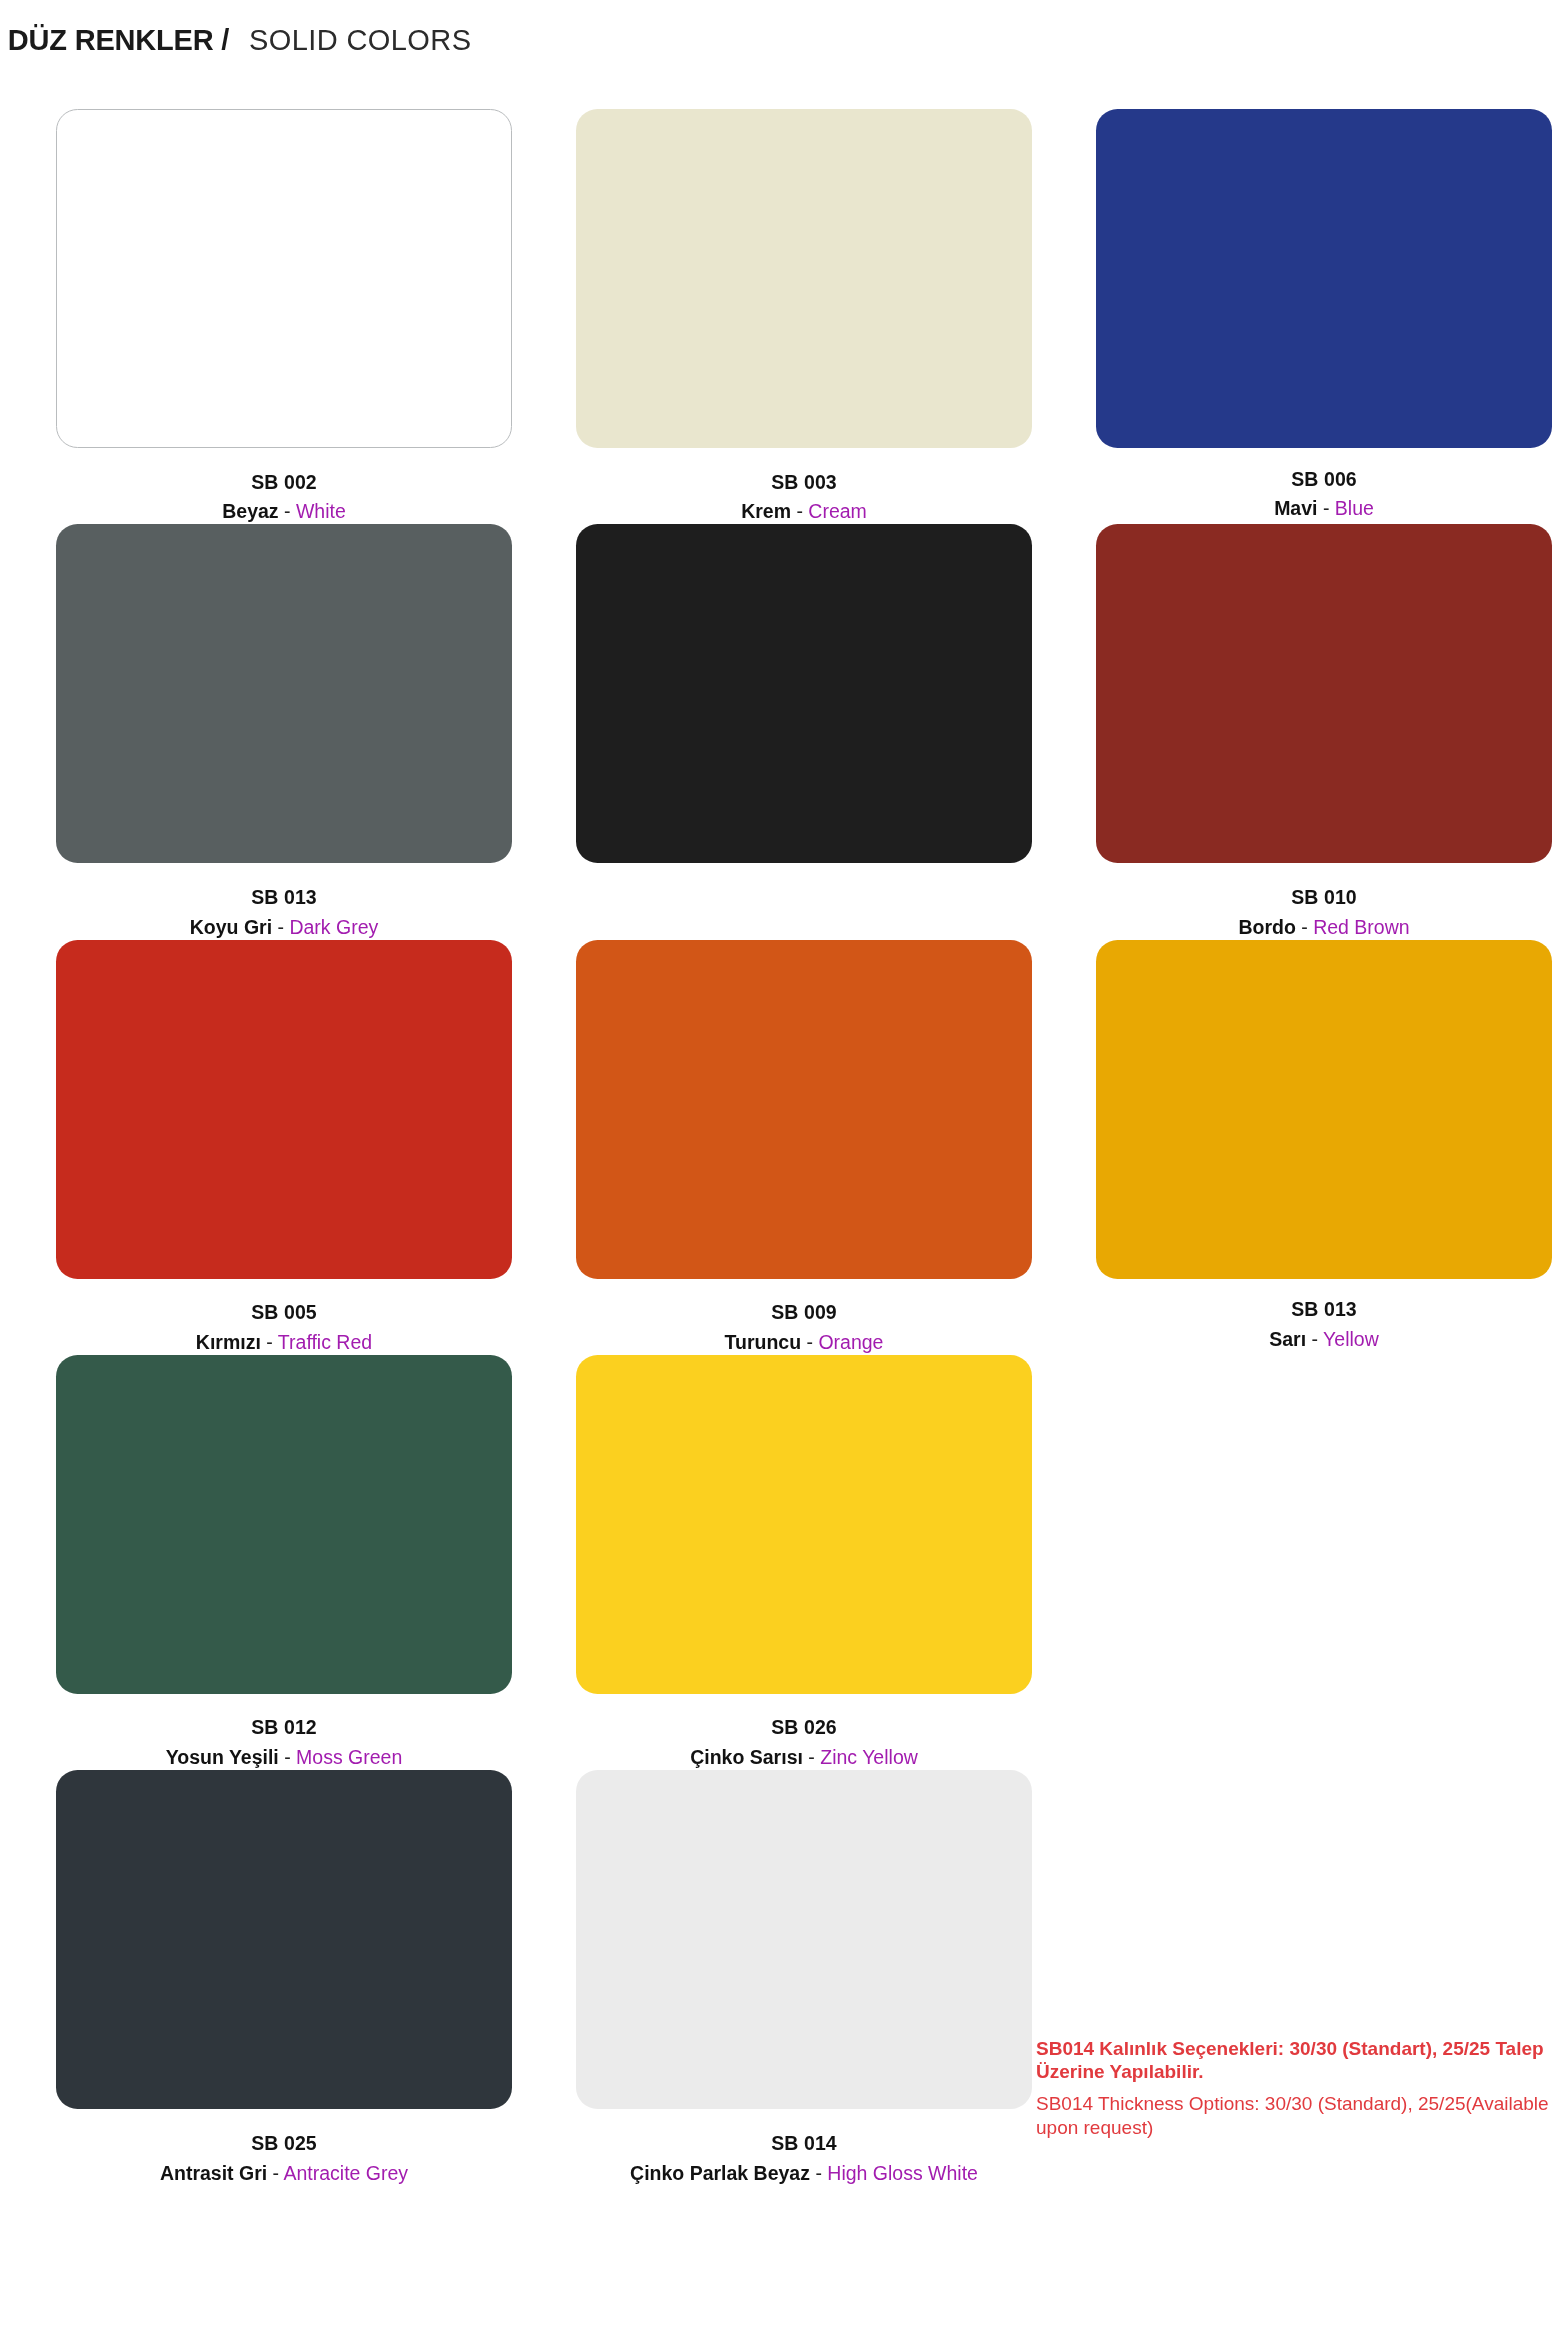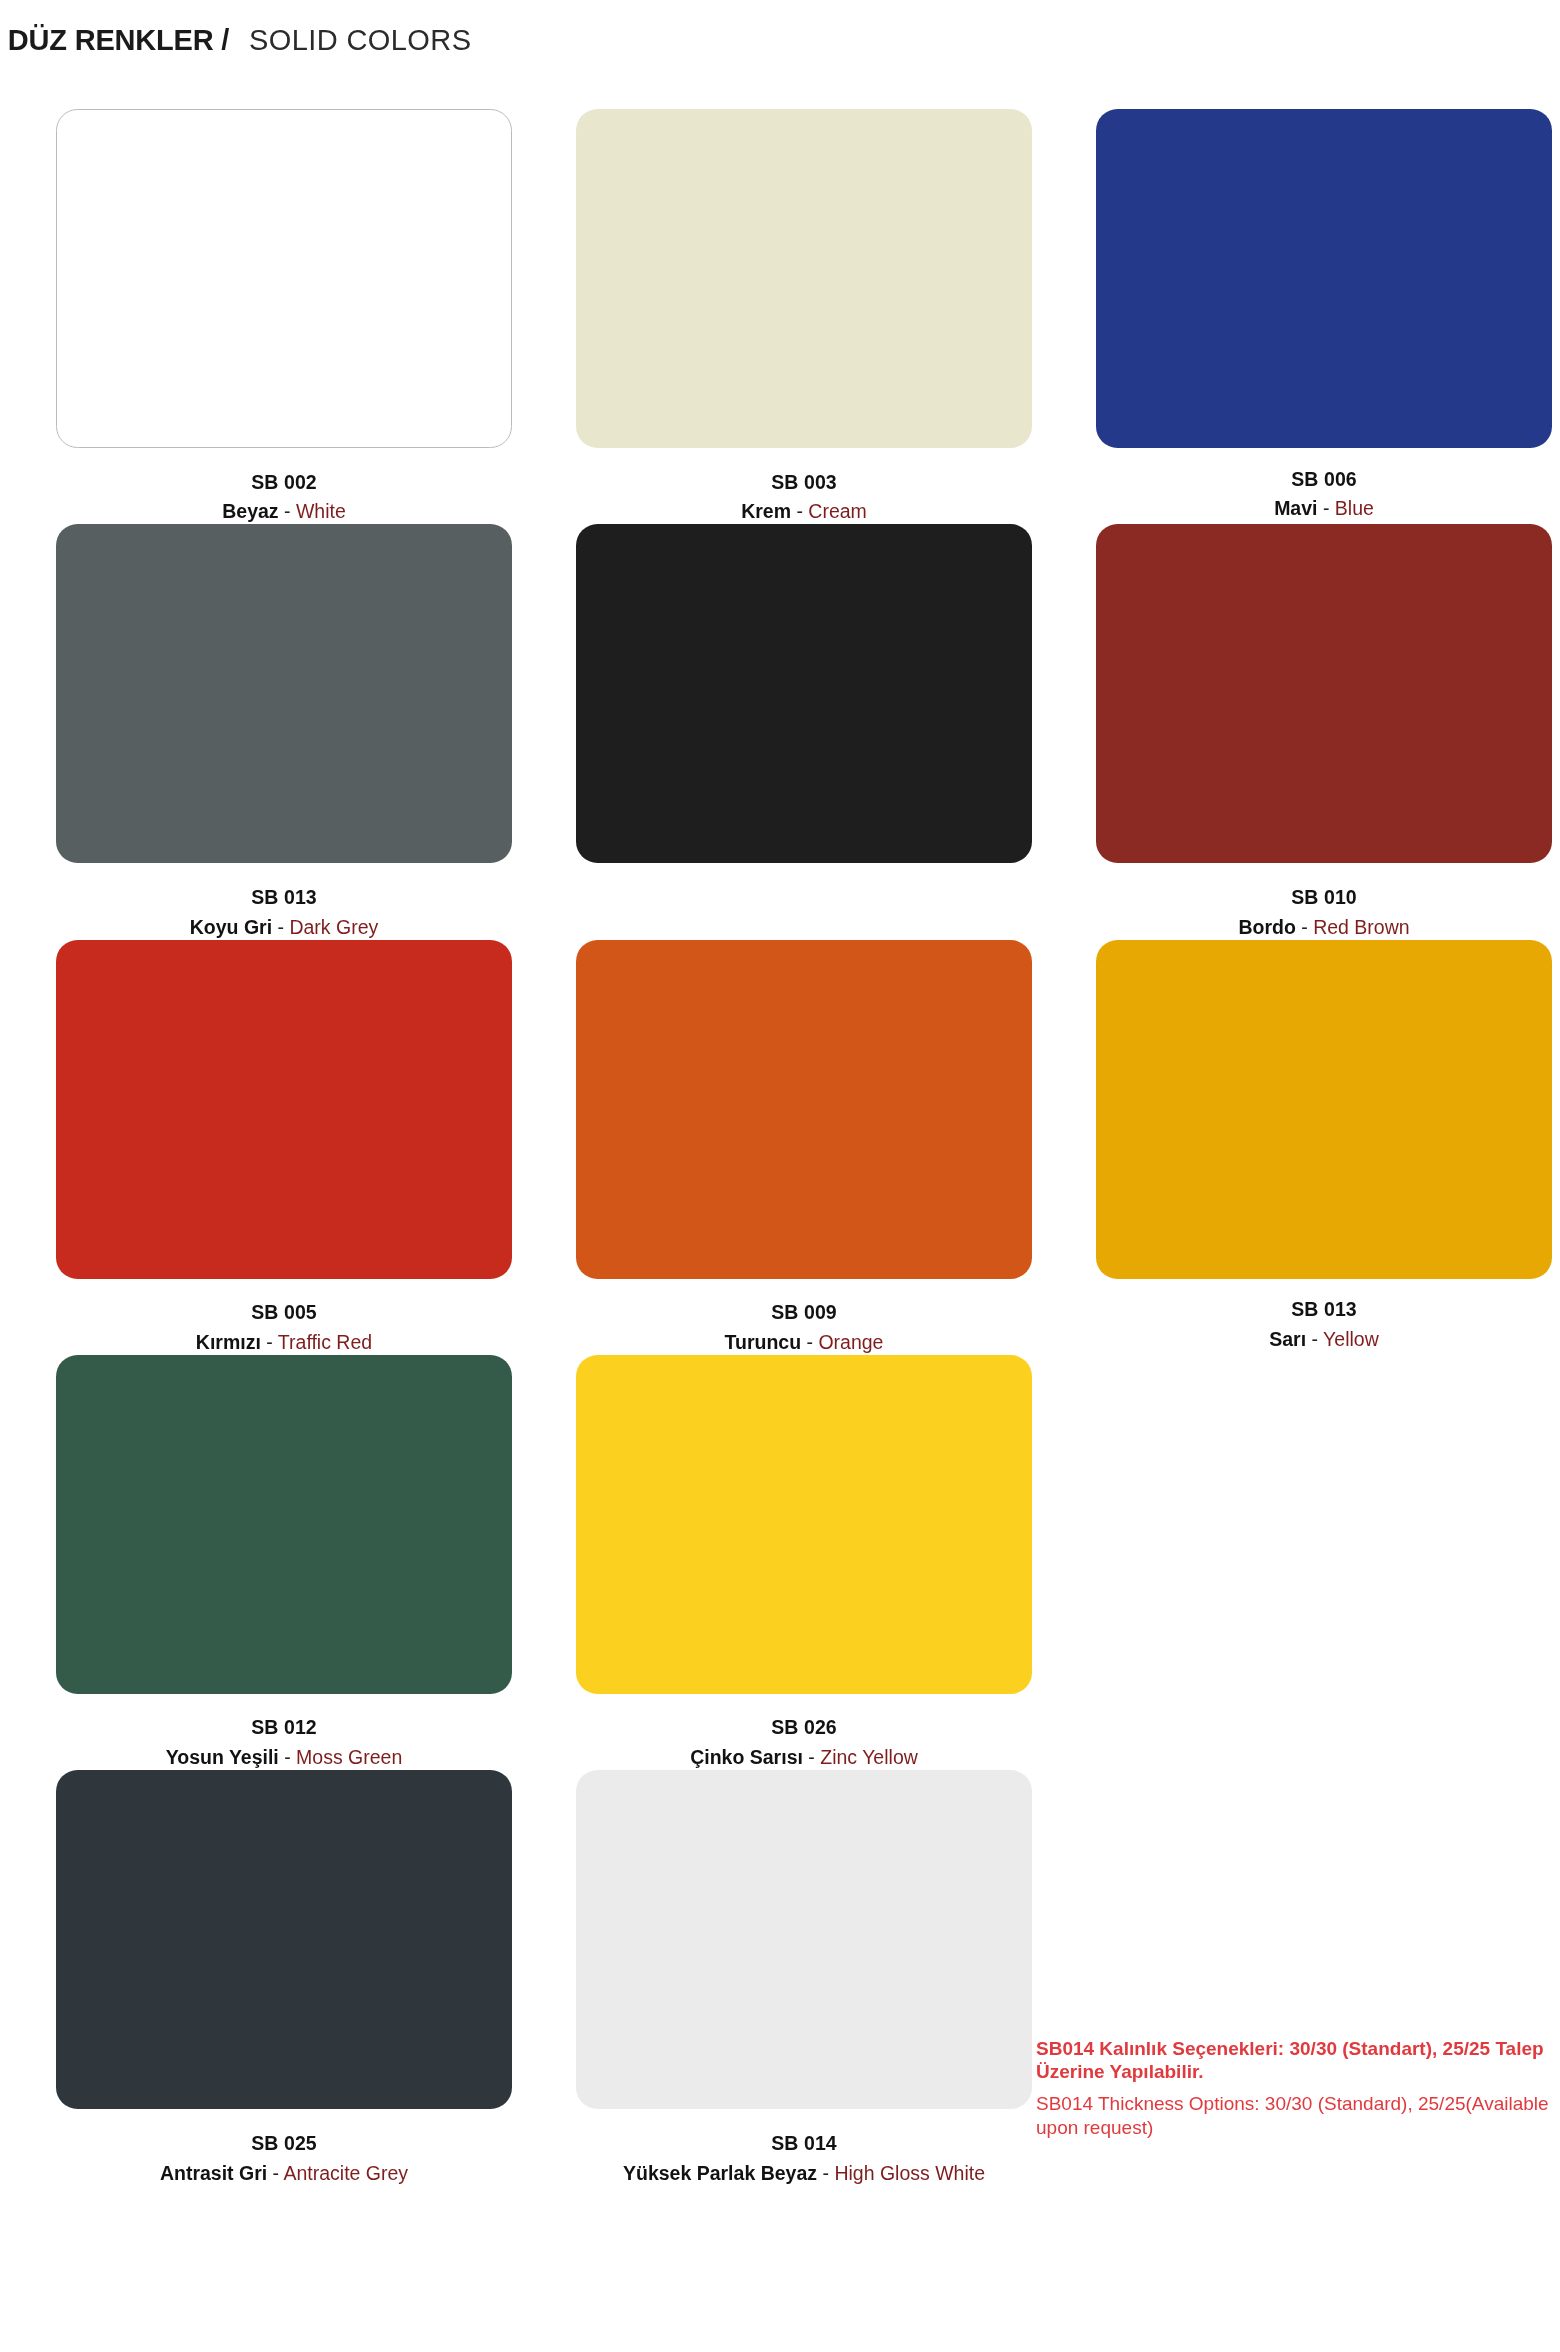--- a/index.html
+++ b/index.html
@@ -88,21 +88,21 @@
   .swatch-names .name-tr {
     font-weight: 700;
     color: #121212;
   }
   .swatch-names .name-dash {
     font-weight: 400;
     color: #222222;
   }
   .swatch-names .name-en {
     font-weight: 400;
-    color: #7f1d1d;
+    color: #a21caf;
   }
 
   
   #thickness-note {
     position: absolute;
     left: 1036px;
     top: 2038px;
     width: 527px;
   }
   #thickness-note .note-tr {
@@ -214,21 +214,21 @@
         <div class="swatch-chip" style="background: rgb(47, 54, 60);"></div>
         <div class="swatch-caption">
           <div class="swatch-code">SB 025</div>
           <div class="swatch-names"><span class="name-tr">Antrasit Gri</span> <span class="name-dash">-</span> <span class="name-en">Antracite Grey</span></div>
         </div>
       </div>
       <div class="swatch-cell">
         <div class="swatch-chip" style="background: rgb(235, 235, 235);"></div>
         <div class="swatch-caption">
           <div class="swatch-code">SB 014</div>
-          <div class="swatch-names"><span class="name-tr">Yüksek Parlak Beyaz</span> <span class="name-dash">-</span> <span class="name-en">High Gloss White</span></div>
+          <div class="swatch-names"><span class="name-tr">Çinko Parlak Beyaz</span> <span class="name-dash">-</span> <span class="name-en">High Gloss White</span></div>
         </div>
       </div>
     </div>
   </div>
 
 <div id="thickness-note" style="color: rgb(225, 58, 62);">
   <p class="note-tr">SB014 Kalınlık Seçenekleri: 30/30 (Standart), 25/25 Talep Üzerine Yapılabilir.</p>
   <p class="note-en">SB014 Thickness Options: 30/30 (Standard), 25/25(Available upon request)</p>
 </div>
 

